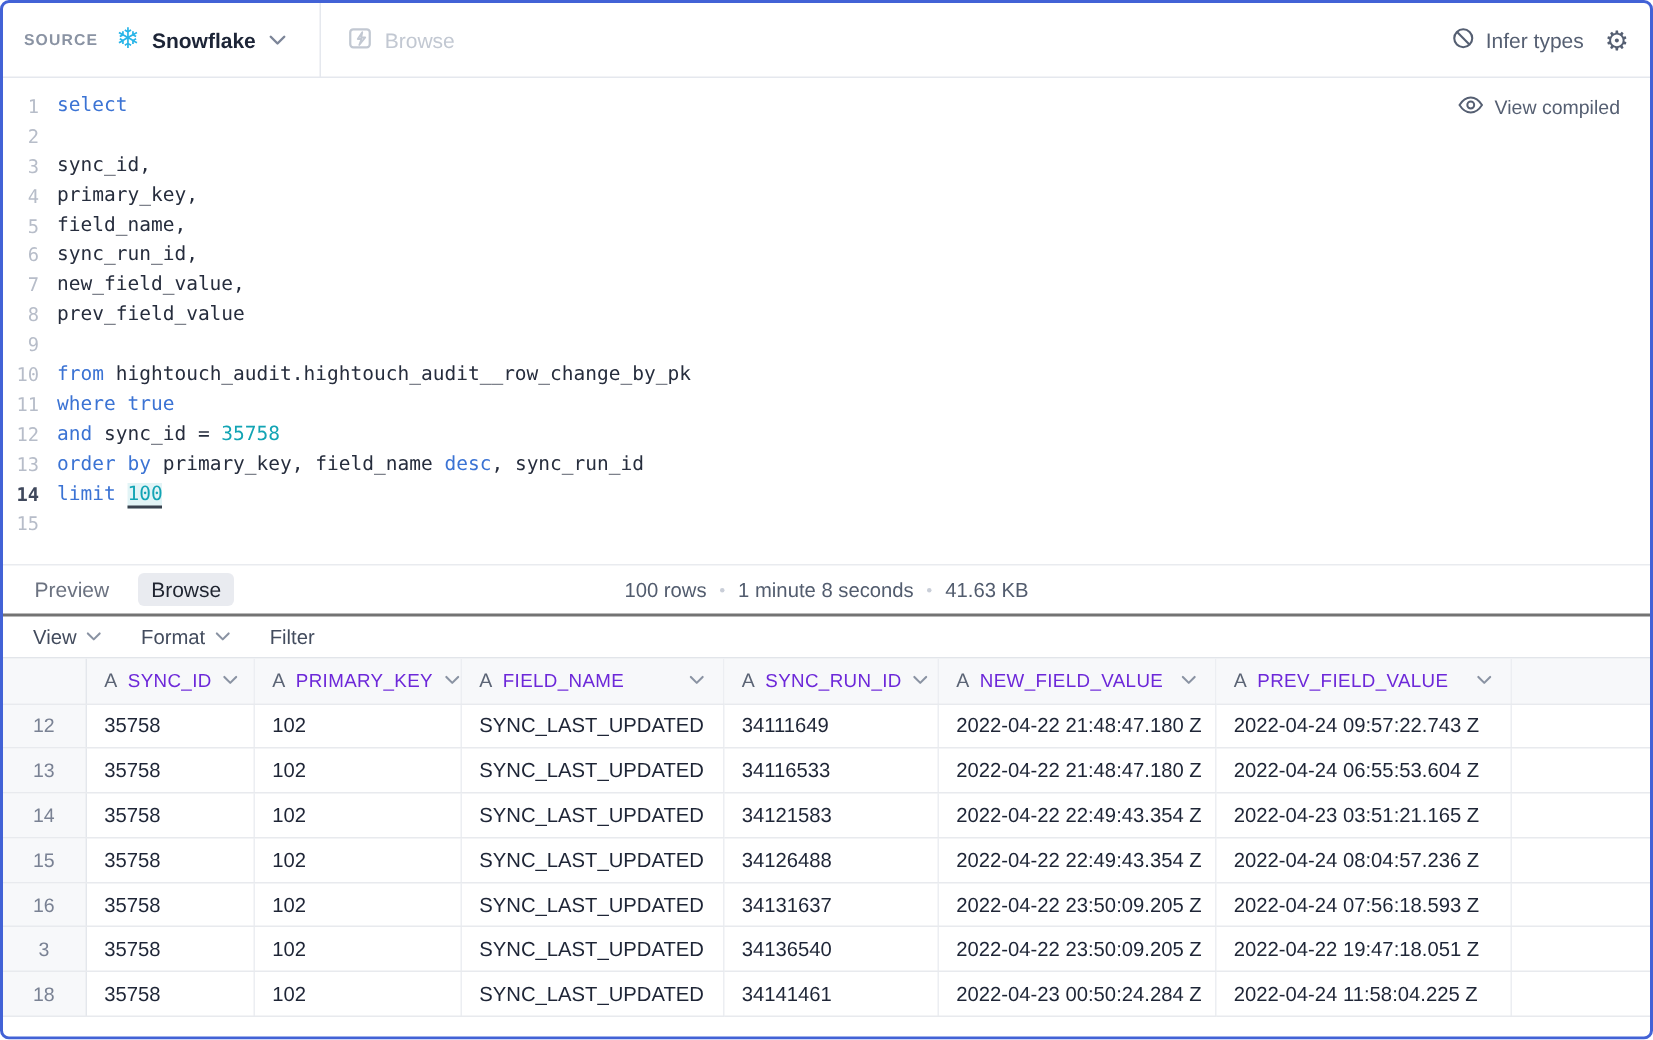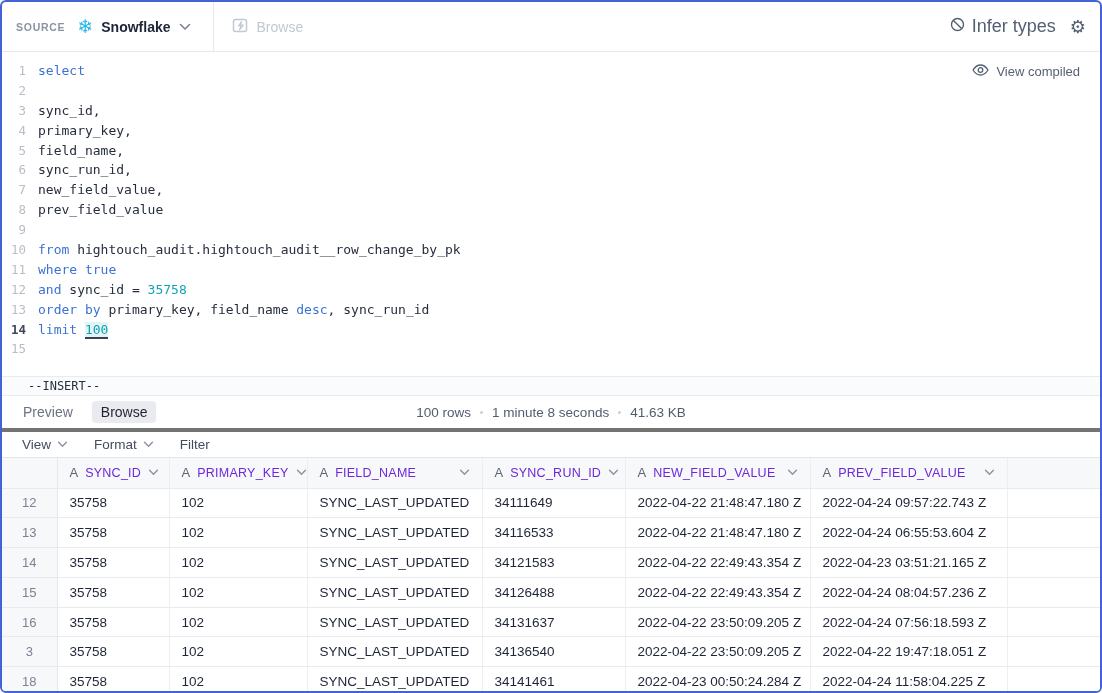--- a/index.html
+++ b/index.html
@@ -24,21 +24,21 @@
     font-size:10.5px; letter-spacing:.07em; color:#8a93a3;
     font-weight:600; margin-right:12px;
   }
   .source-select { display:flex; align-items:center; gap:8px; cursor:pointer; }
   .snowflake-glyph { color:#29b5e8; font-size:19px; line-height:1; }
   .source-name { font-size:14px; font-weight:700; color:#1c2436; }
   .chev { display:inline-flex; }
   .vdivider { width:1px; height:50px; background:#e5e8ee; margin:0 18px 0 22px; }
   .browse { display:flex; align-items:center; gap:8px; color:#c2c8d2; font-size:14px; }
   .bar-right { margin-left:auto; display:flex; align-items:center; gap:14px; }
-  .infer-types { display:flex; gap:7px; color:#555f72; font-size:18px; cursor:pointer; }
+  .infer-types { display:flex; align-items:center; gap:7px; color:#555f72; font-size:14px; cursor:pointer; }
   .gear { color:#555f72; font-size:18px; line-height:1; cursor:pointer; }
 
   
   .editor { position:relative; flex:0 0 324px; padding-top:9px; font-family:"DejaVu Sans Mono", monospace; font-size:13px; background:#fff; }
   .code-line { display:flex; height:19.9px; line-height:19.9px; }
   .gutter { width:36px; flex:0 0 36px; text-align:right; padding-right:12px; color:#b7bdc9; font-size:12.5px; }
   .gutter.active { color:#3f485c; font-weight:700; }
   .code { white-space:pre; color:#262d3d; }
   .code .kw { color:#3b73d4; }
   .code .num { color:#12a4b4; }
@@ -67,21 +67,21 @@
   .stats {
     position:absolute; left:0; right:0; top:0; bottom:0;
     display:flex; align-items:center; justify-content:center; gap:9px;
     font-size:13.5px; color:#525c6e; pointer-events:none;
   }
   .dot { width:3px; height:3px; border-radius:50%; background:#c9ced8; }
 
   
   .toolbar-row {
     flex:0 0 29px; display:flex; align-items:center; gap:26px;
-    border-top:4px solid #737373; padding:0 20px;
+    border-top:2px solid #737373; padding:0 20px;
   }
   .tool { display:flex; align-items:center; gap:6px; font-size:13.5px; color:#434c5e; cursor:pointer; }
 
   
   .grid { flex:1 1 auto; border-top:1px solid #e2e5ea; overflow:hidden; }
   table { border-collapse:collapse; table-layout:fixed; width:1098px; }
   col.c-rownum { width:55px; }
   col.c-0 { width:112px; } col.c-1 { width:138px; } col.c-2 { width:175px; }
   col.c-3 { width:143px; } col.c-4 { width:185px; } col.c-5 { width:197px; }
   col.c-fill { width:auto; }
@@ -203,23 +203,20 @@
       <span>
         <svg width="17" height="12" viewBox="0 0 17 12">
             <path d="M1 6 C3.4 2.2 6 1 8.5 1 C11 1 13.6 2.2 16 6 C13.6 9.8 11 11 8.5 11 C6 11 3.4 9.8 1 6 Z" fill="none" stroke="#555f72" stroke-width="1.3"></path>
             <circle cx="8.5" cy="6" r="2.3" fill="none" stroke="#555f72" stroke-width="1.3"></circle>
           </svg>
       </span>
       <span>View compiled</span>
     </div>
   </div>
 
-  <div class="vim-bar">
-    <span>--INSERT--</span>
-  </div>
 
   <div class="tabs-row">
     <div class="tab">Preview</div>
       <div class="tab active">Browse</div>
       <div class="stats">
         <span>100 rows</span>
         <span class="dot"></span>
         <span>1 minute 8 seconds</span>
         <span class="dot"></span>
         <span>41.63 KB</span>

